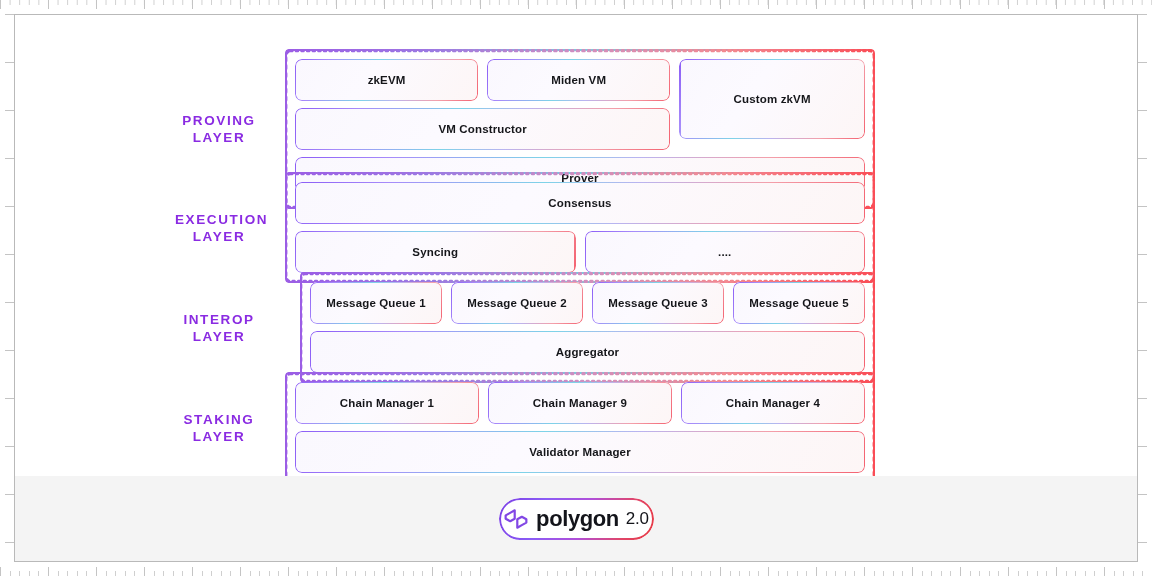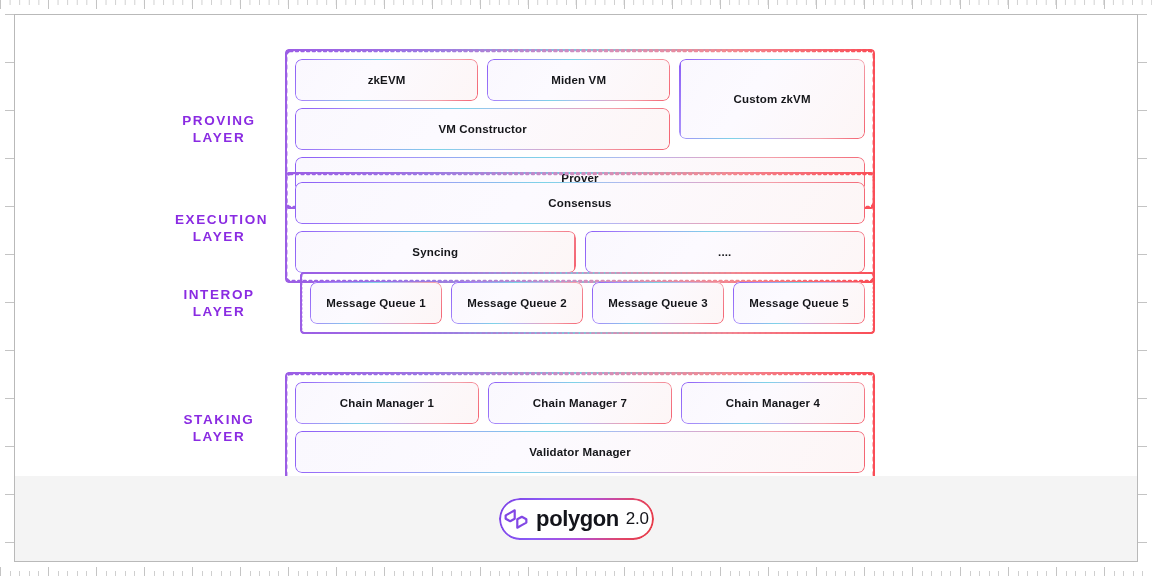--- a/index.html
+++ b/index.html
@@ -392,20 +392,23 @@
             </defs>
             <rect x="1.2" y="1.2" width="585.6" height="82.6" rx="4" ry="4" fill="none" stroke="url(#gdot3)" stroke-width="2.4" stroke-dasharray="2.2 3.4" stroke-linecap="round"></rect>
           </svg>
           <div class="layer-inner">
             <div class="grid-row">
               <div class="chip">Message Queue 1</div>
               <div class="chip">Message Queue 2</div>
               <div class="chip">Message Queue 3</div>
               <div class="chip">Message Queue 5</div>
             </div>
+            <div class="grid-row">
+              <div class="chip">Aggregator</div>
+            </div>
           </div>
         </div>
       </div>
 
       <div class="layer-row" style="top:357px;">
         <div class="layer-label">
           <span>STAKING</span>
           <span class="ll2">LAYER</span>
         </div>
         <div class="layer-box">
@@ -417,21 +420,21 @@
                 <stop offset="50%" stop-color="#d08fc0"></stop>
                 <stop offset="75%" stop-color="#f38a90"></stop>
                 <stop offset="100%" stop-color="#fa4d56"></stop>
               </linearGradient>
             </defs>
             <rect x="1.2" y="1.2" width="585.6" height="82.6" rx="4" ry="4" fill="none" stroke="url(#gdot4)" stroke-width="2.4" stroke-dasharray="2.2 3.4" stroke-linecap="round"></rect>
           </svg>
           <div class="layer-inner">
             <div class="grid-row">
               <div class="chip">Chain Manager 1</div>
-              <div class="chip">Chain Manager 7</div>
+              <div class="chip">Chain Manager 9</div>
               <div class="chip">Chain Manager 4</div>
             </div>
             <div class="grid-row">
               <div class="chip">Validator Manager</div>
             </div>
           </div>
         </div>
       </div>
 
     </div>

